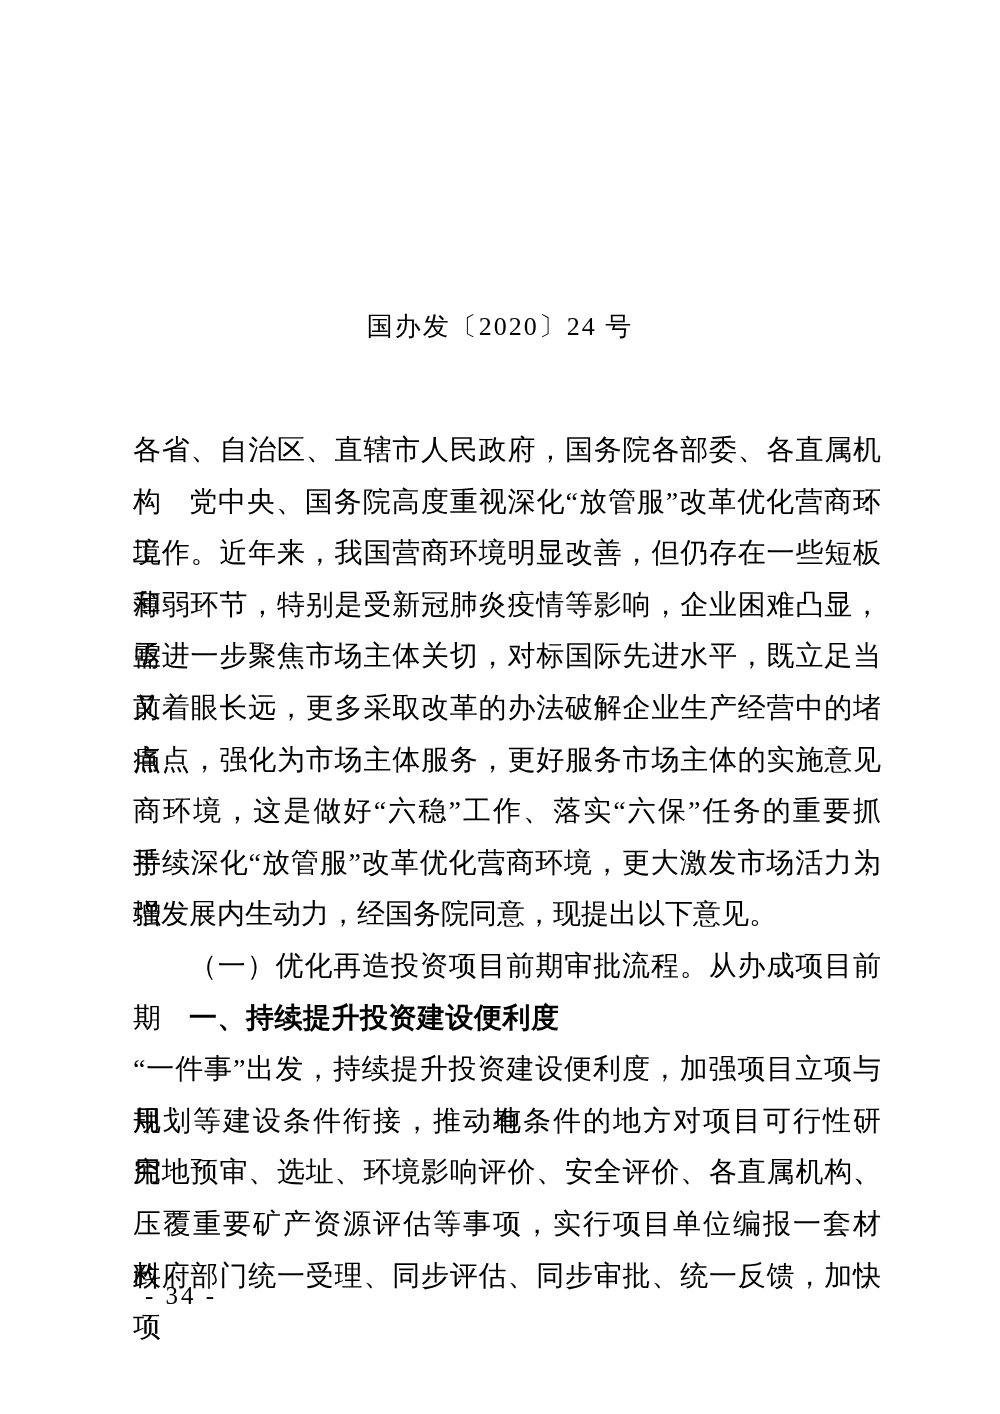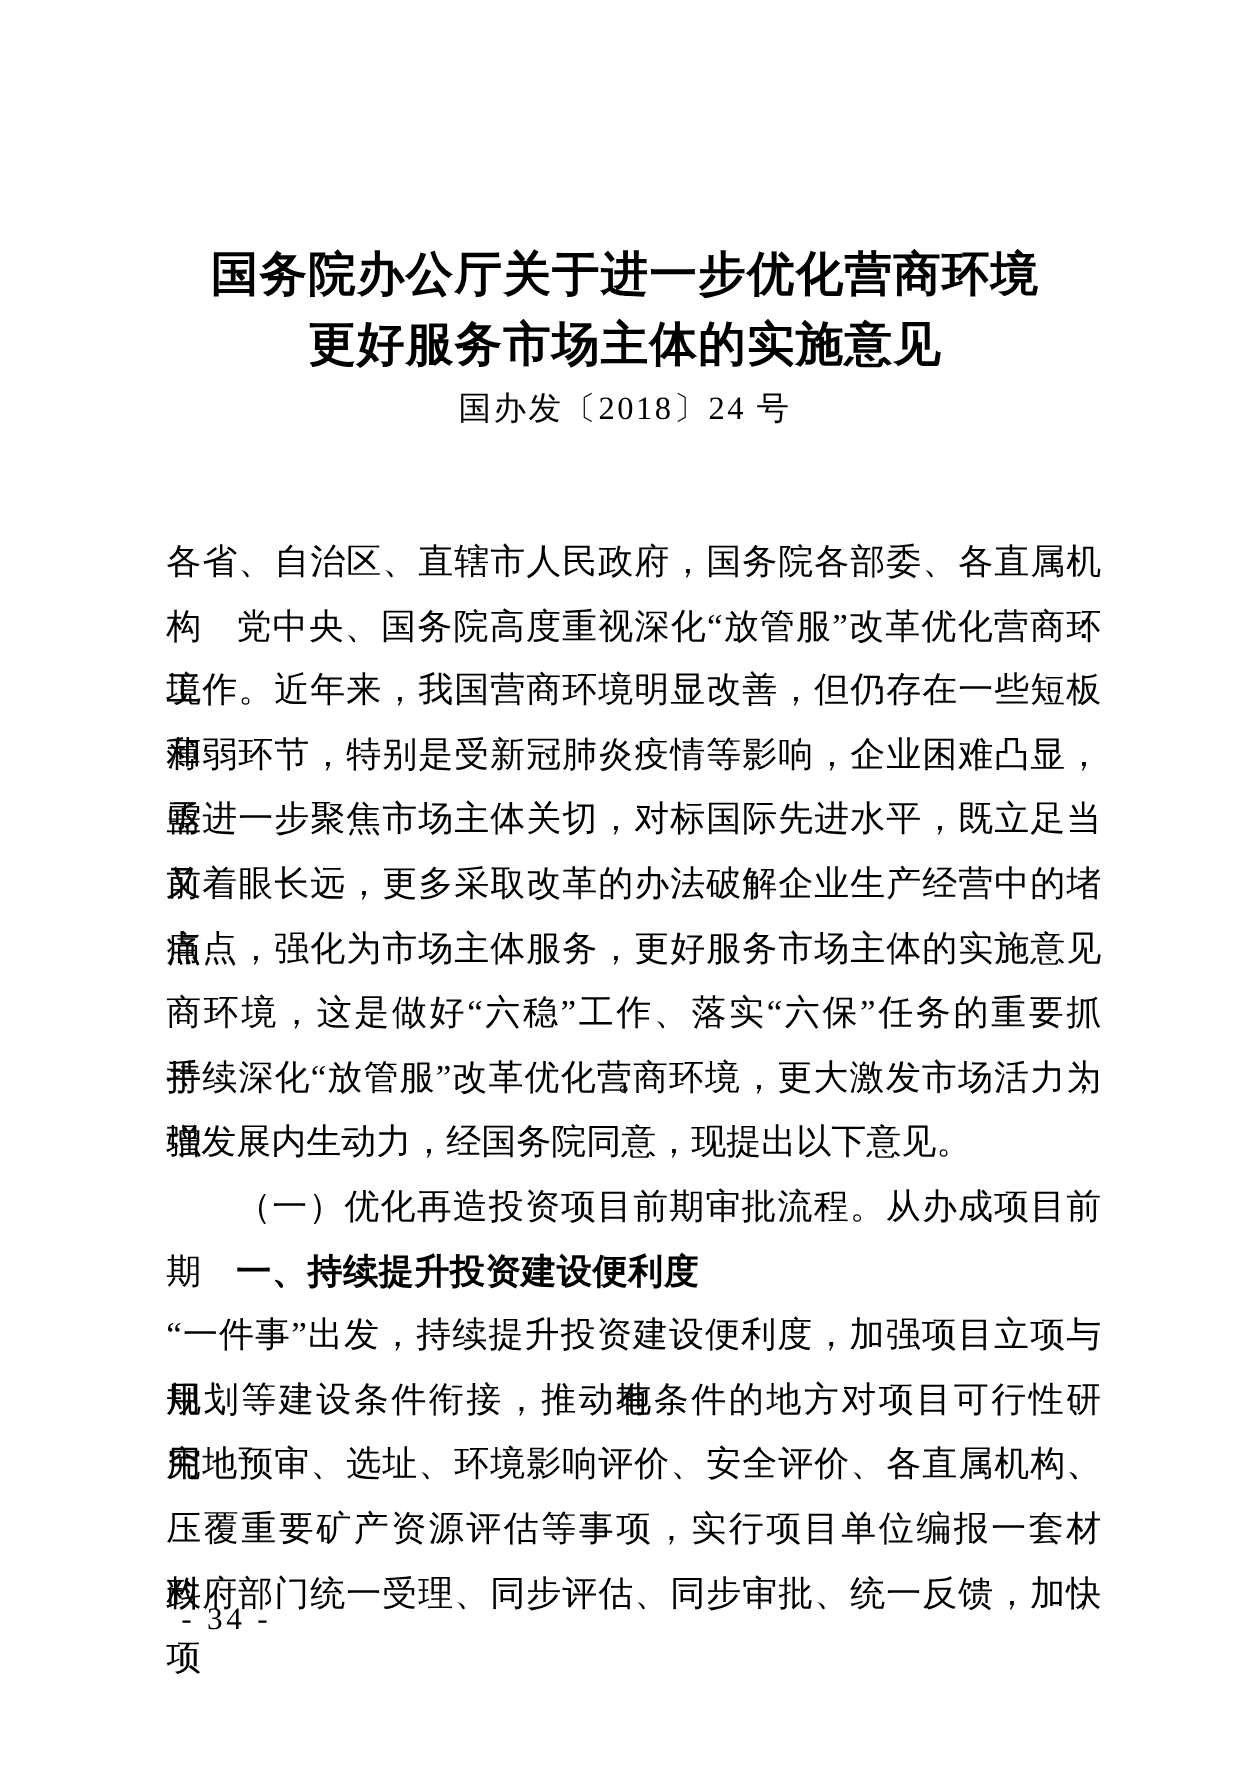--- a/index.html
+++ b/index.html
@@ -68,26 +68,22 @@
     font-size: 25px;
     letter-spacing: 3px;
     margin-left: 12px;
   }
 </style>
 </head>
 <body>
 
 <div class="page">
 
-  <div class="title-block">
-    <div>国务院办公厅关于进一步优化营商环境</div>
-    <div>更好服务市场主体的实施意见</div>
-  </div>
 
-  <div class="doc-number">国办发〔2018〕24 号</div>
+  <div class="doc-number">国办发〔2020〕24 号</div>
 
   <div class="body-block">
     <div class="bline">各省、自治区、直辖市人民政府，国务院各部委、各直属机构：</div>
 
     <div class="bline indent">党中央、国务院高度重视深化“放管服”改革优化营商环境</div>
     <div class="bline">工作。近年来，我国营商环境明显改善，但仍存在一些短板和</div>
     <div class="bline">薄弱环节，特别是受新冠肺炎疫情等影响，企业困难凸显，亟</div>
     <div class="bline">需进一步聚焦市场主体关切，对标国际先进水平，既立足当前</div>
     <div class="bline">又着眼长远，更多采取改革的办法破解企业生产经营中的堵点</div>
     <div class="bline">痛点，强化为市场主体服务，更好服务市场主体的实施意见</div>

